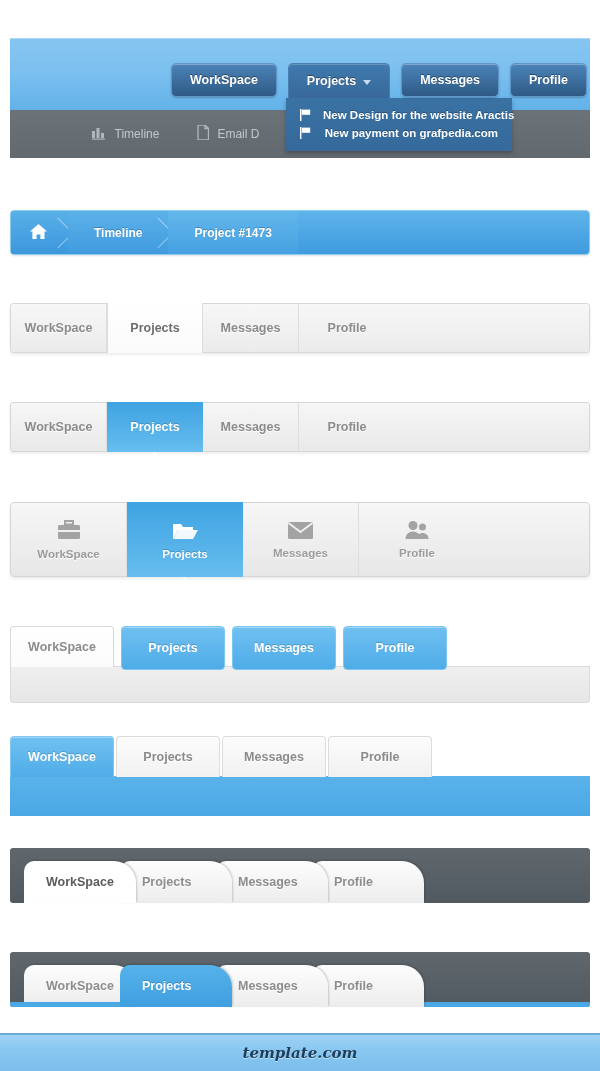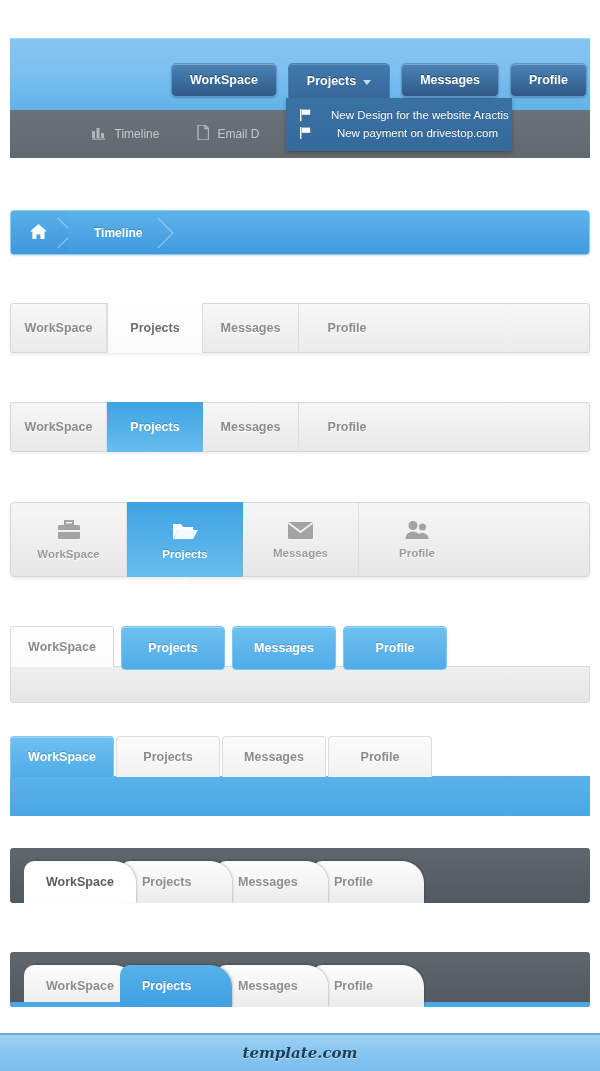--- a/index.html
+++ b/index.html
@@ -75,25 +75,25 @@
     left: 276px; top: 60px;
     width: 226px;
     background: linear-gradient(to bottom, #3a72a4 0%, #356a9b 100%);
     padding: 8px 0 9px 0;
     z-index: 3;
     box-shadow: 0 2px 4px rgba(0,0,0,0.25);
   }
   .dd-item {
     display: flex;
     align-items: center;
-    gap: 20px;
+    gap: 12px;
     padding: 3px 14px;
     color: #ffffff;
     font-size: 11.5px;
-    font-weight: normal;
+    font-weight: bold;
     text-shadow: 0 -1px 0 rgba(0,0,0,0.3);
     cursor: pointer;
     white-space: nowrap;
     justify-content: space-between;
   }
   .flag-ico { width: 11px; height: 12px; flex: 0 0 11px; }
 
   .toolbar {
     position: absolute;
     left: 0; top: 72px;
@@ -497,35 +497,38 @@
       </span>
       <span>New Design for the website Aractis</span>
     </div>
     <div class="dd-item">
       <span class="flag-ico">
         <svg width="11" height="12" viewBox="0 0 11 12">
             <rect x="0" y="0" width="1.4" height="12" fill="#ffffff"></rect>
             <path d="M1.8 0.6h8.4v5.2H1.8z" fill="#ffffff"></path>
           </svg>
       </span>
-      <span>New payment on drivestop.com</span>
+      <span>New payment on grafpedia.com</span>
     </div>
   </div>
 </div>
 
 <div class="sec2">
   <div class="crumb home c1">
     <span>
       <svg width="19" height="17" viewBox="0 0 19 17">
           <path d="M9.5 1L1 8.4h2.4V16h4.1v-4.6h3.9V16h4.1V8.4H18z" fill="#ffffff"></path>
         </svg>
     </span>
   </div>
   <div class="crumb c2">
     <span>Timeline</span>
+  </div>
+  <div class="crumb c4">
+    <span>Project #1473</span>
   </div>
 </div>
 
 <div class="sec3">
   <div class="s3tab">
     <span>WorkSpace</span>
   </div>
   <div class="s3tab active">
     <span>Projects</span>
   </div>

